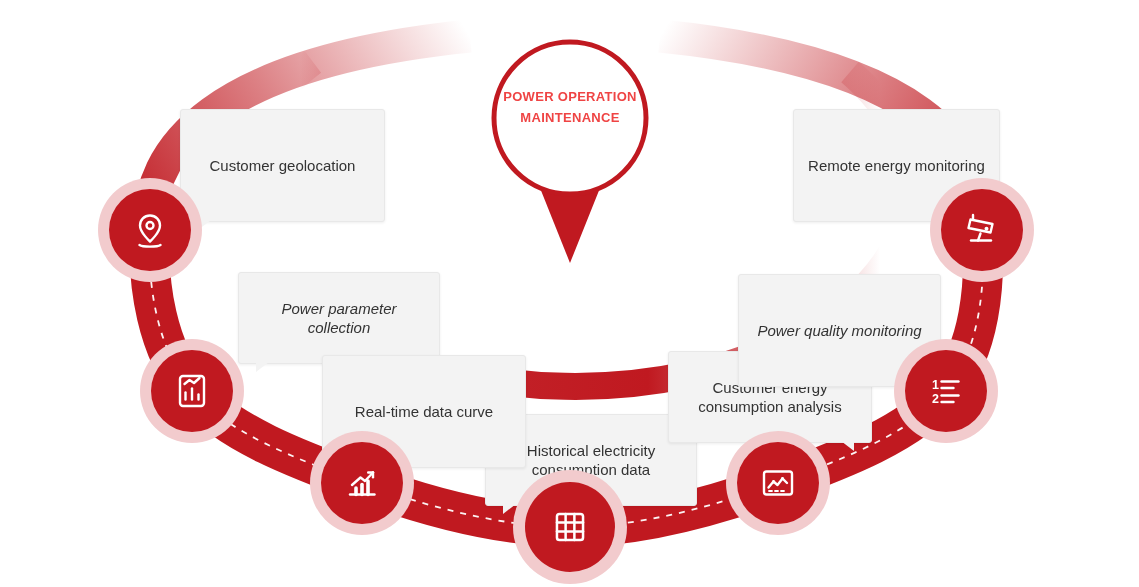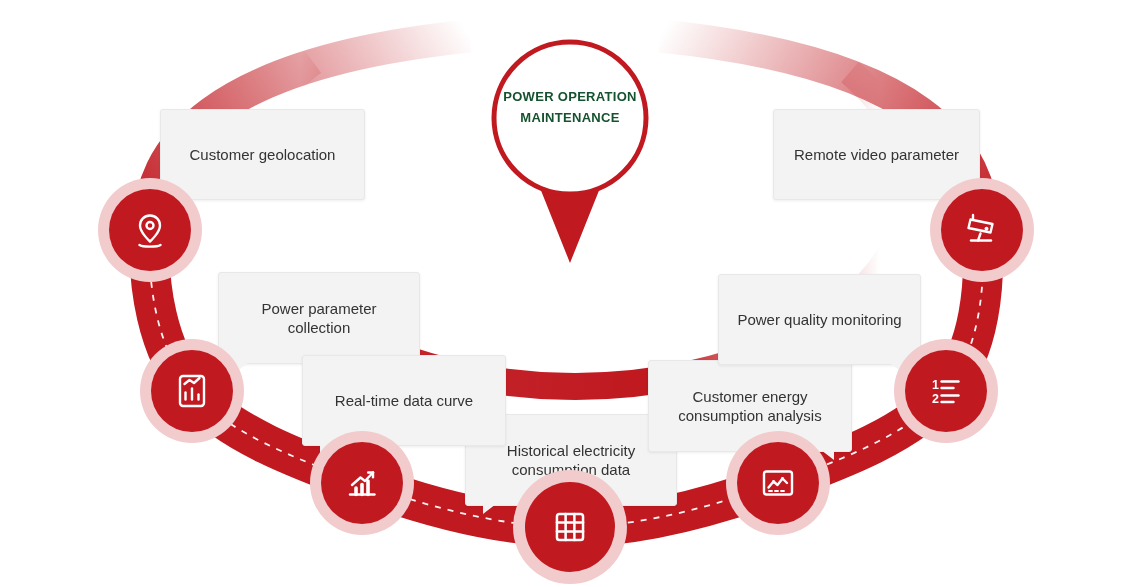--- a/index.html
+++ b/index.html
@@ -21,43 +21,43 @@
   .n3{left:321px;top:442px;}
   .n4{left:525px;top:482px;width:90px;height:90px;box-shadow:0 0 0 12px var(--halo,#f2cbcd);}
   .n5{left:737px;top:442px;}
   .n6{left:905px;top:350px;}
   .n7{left:941px;top:189px;}
   
   .label{
     position:absolute;background:var(--label_bg,#f3f3f3);
     border:1px solid var(--label_border,#e8e8e8);border-radius:3px;
     color:var(--text,#333333);font-size:15px;line-height:19px;text-align:center;
-    padding:16px 8px;box-sizing:border-box;white-space:pre-line;
-    box-shadow:0 1px 3px rgba(0,0,0,.07);z-index:2;
+    padding:27px 8px;box-sizing:border-box;white-space:pre-line;
+    box-shadow:0 1px 3px rgba(0,0,0,.07);z-index:2;margin-left:20px;
   }
   .label.two{padding-top:7px;padding-bottom:7px;}
   .tail{
     position:absolute;bottom:-9px;width:13px;height:10px;
     background:var(--label_bg,#f3f3f3);
   }
   .tail.left{left:17px;clip-path:polygon(0 0,100% 0,0 100%);}
   .tail.right{right:17px;clip-path:polygon(0 0,100% 0,100% 100%);}
   .l1{left:160px;top:109px;width:205px;}
-  .l2{left:218px;top:272px;width:202px;}
+  .l2{left:218px;top:272px;width:202px;font-style:italic;}
   .l3{left:302px;top:355px;width:204px;}
   .l4{left:465px;top:414px;width:212px;}
-  .l5{left:648px;top:360px;width:204px;}
-  .l6{left:718px;top:274px;width:203px;}
+  .l5{left:648px;top:351px;width:204px;}
+  .l6{left:718px;top:274px;width:203px;font-style:italic;}
   .l7{left:773px;top:109px;width:207px;}
   
   .pin-svg{position:absolute;left:478px;top:28px;z-index:4;}
   .center-text{
     position:absolute;left:480px;top:86px;width:180px;z-index:5;
     text-align:center;font-weight:bold;font-size:13px;line-height:21px;
-    color:#14532d;letter-spacing:.3px;
+    color:#ef4444;letter-spacing:.3px;
   }
   .center-text span{display:block;}
 </style>
 </head>
 <body>
 
 <div class="canvas">
 
   <svg class="arcs" width="1139" height="587" viewBox="0 0 1139 587">
     <defs>
@@ -110,21 +110,21 @@
   <div class="label two l5">
     <span>Customer energy
 consumption analysis</span>
     <i class="tail right"></i>
   </div>
   <div class="label l6">
     <span>Power quality monitoring</span>
     <i class="tail right"></i>
   </div>
   <div class="label l7">
-    <span>Remote video parameter</span>
+    <span>Remote energy monitoring</span>
     <i class="tail right"></i>
   </div>
 
   <div class="node n1">
     <span class="icon">
       <svg width="46" height="46" viewBox="0 0 46 46" fill="none" stroke="#ffffff" stroke-width="2.4" stroke-linecap="round" stroke-linejoin="round">
         <path d="M23 8.5c-5.7 0-10 4.4-10 10 0 7 10 16 10 16s10-9 10-16c0-5.6-4.3-10-10-10z"></path>
         <circle cx="23" cy="18.5" r="3.5"></circle>
         <path d="M12.5 38c3.2 2.2 17.8 2.2 21 0"></path>
       </svg>

